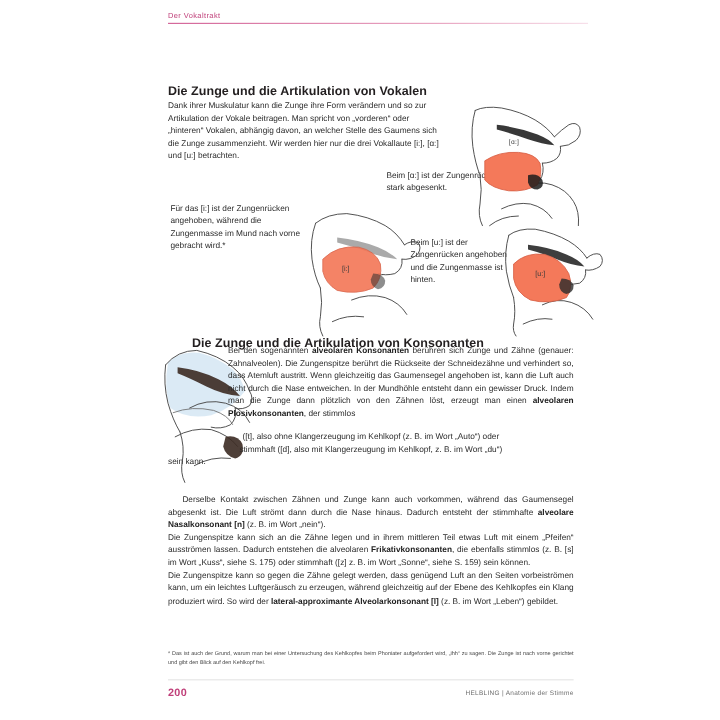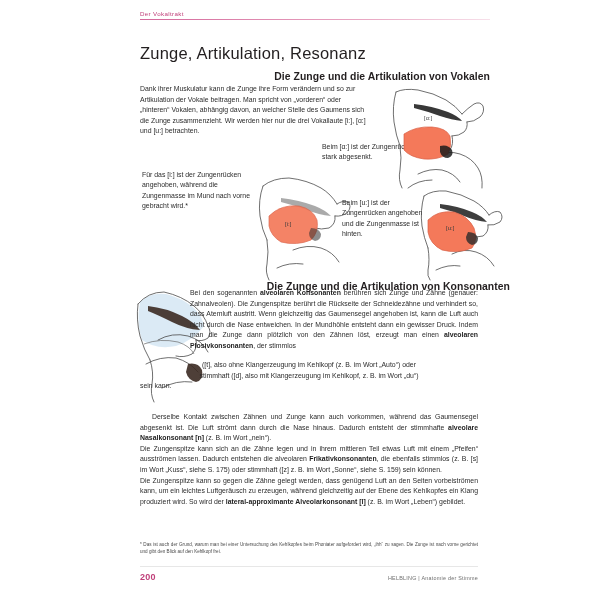--- a/index.html
+++ b/index.html
@@ -22,21 +22,21 @@
     background:linear-gradient(to right,#d4679a 0%, #e9a8c3 65%, #f7e0ea 100%);
   }
 
   
   .chapter-title{
     position:absolute;left:140px;top:33px;width:360px;
     font-size:16.5px;font-weight:400;letter-spacing:.2px;color:#231f20;
   }
   .section-title{
     position:absolute;left:140px;width:350px;
-    font-size:10.4px;font-weight:700;color:#231f20;letter-spacing:.05px;text-align:right;
+    font-size:10.4px;font-weight:700;color:#231f20;letter-spacing:.05px;
   }
   #sec1{top:62px;}
   #sec2{top:272px;padding-left:20px;}
 
   
   .body-col{
     position:absolute;
     font-size:6.9px;line-height:10.6px;color:#2b2b2b;
     text-align:left;
   }
@@ -94,21 +94,20 @@
 </head>
 <body>
 
 <div class="page">
 
   <div class="runhead-wrap">
     <div class="runhead">Der Vokaltrakt</div>
     <div class="runhead-rule"></div>
   </div>
 
-  <h1 class="chapter-title">Zunge, Artikulation, Resonanz</h1>
 
   <h2 class="section-title" id="sec1">Die Zunge und die Artikulation von Vokalen</h2>
 
   <div class="body-col" id="intro">
     <p>Dank ihrer Muskulatur kann die Zunge ihre Form verändern und so zur Artikulation der Vokale beitragen. Man spricht von „vorderen“ oder „hinteren“ Vokalen, abhängig davon, an welcher Stelle des Gaumens sich die Zunge zusammenzieht. Wir werden hier nur die drei Vokallaute [i:], [ɑ:] und [u:] betrachten.</p>
   </div>
 
   <div class="callout" id="call-i">Für das [i:] ist der Zungenrücken angehoben, während die Zungenmasse im Mund nach vorne gebracht wird.*</div>
   <div class="callout" id="call-a">Beim [ɑ:] ist der Zungenrücken stark abgesenkt.</div>
   <div class="callout" id="call-u">Beim [u:] ist der Zungenrücken angehoben und die Zungenmasse ist hinten.</div>

